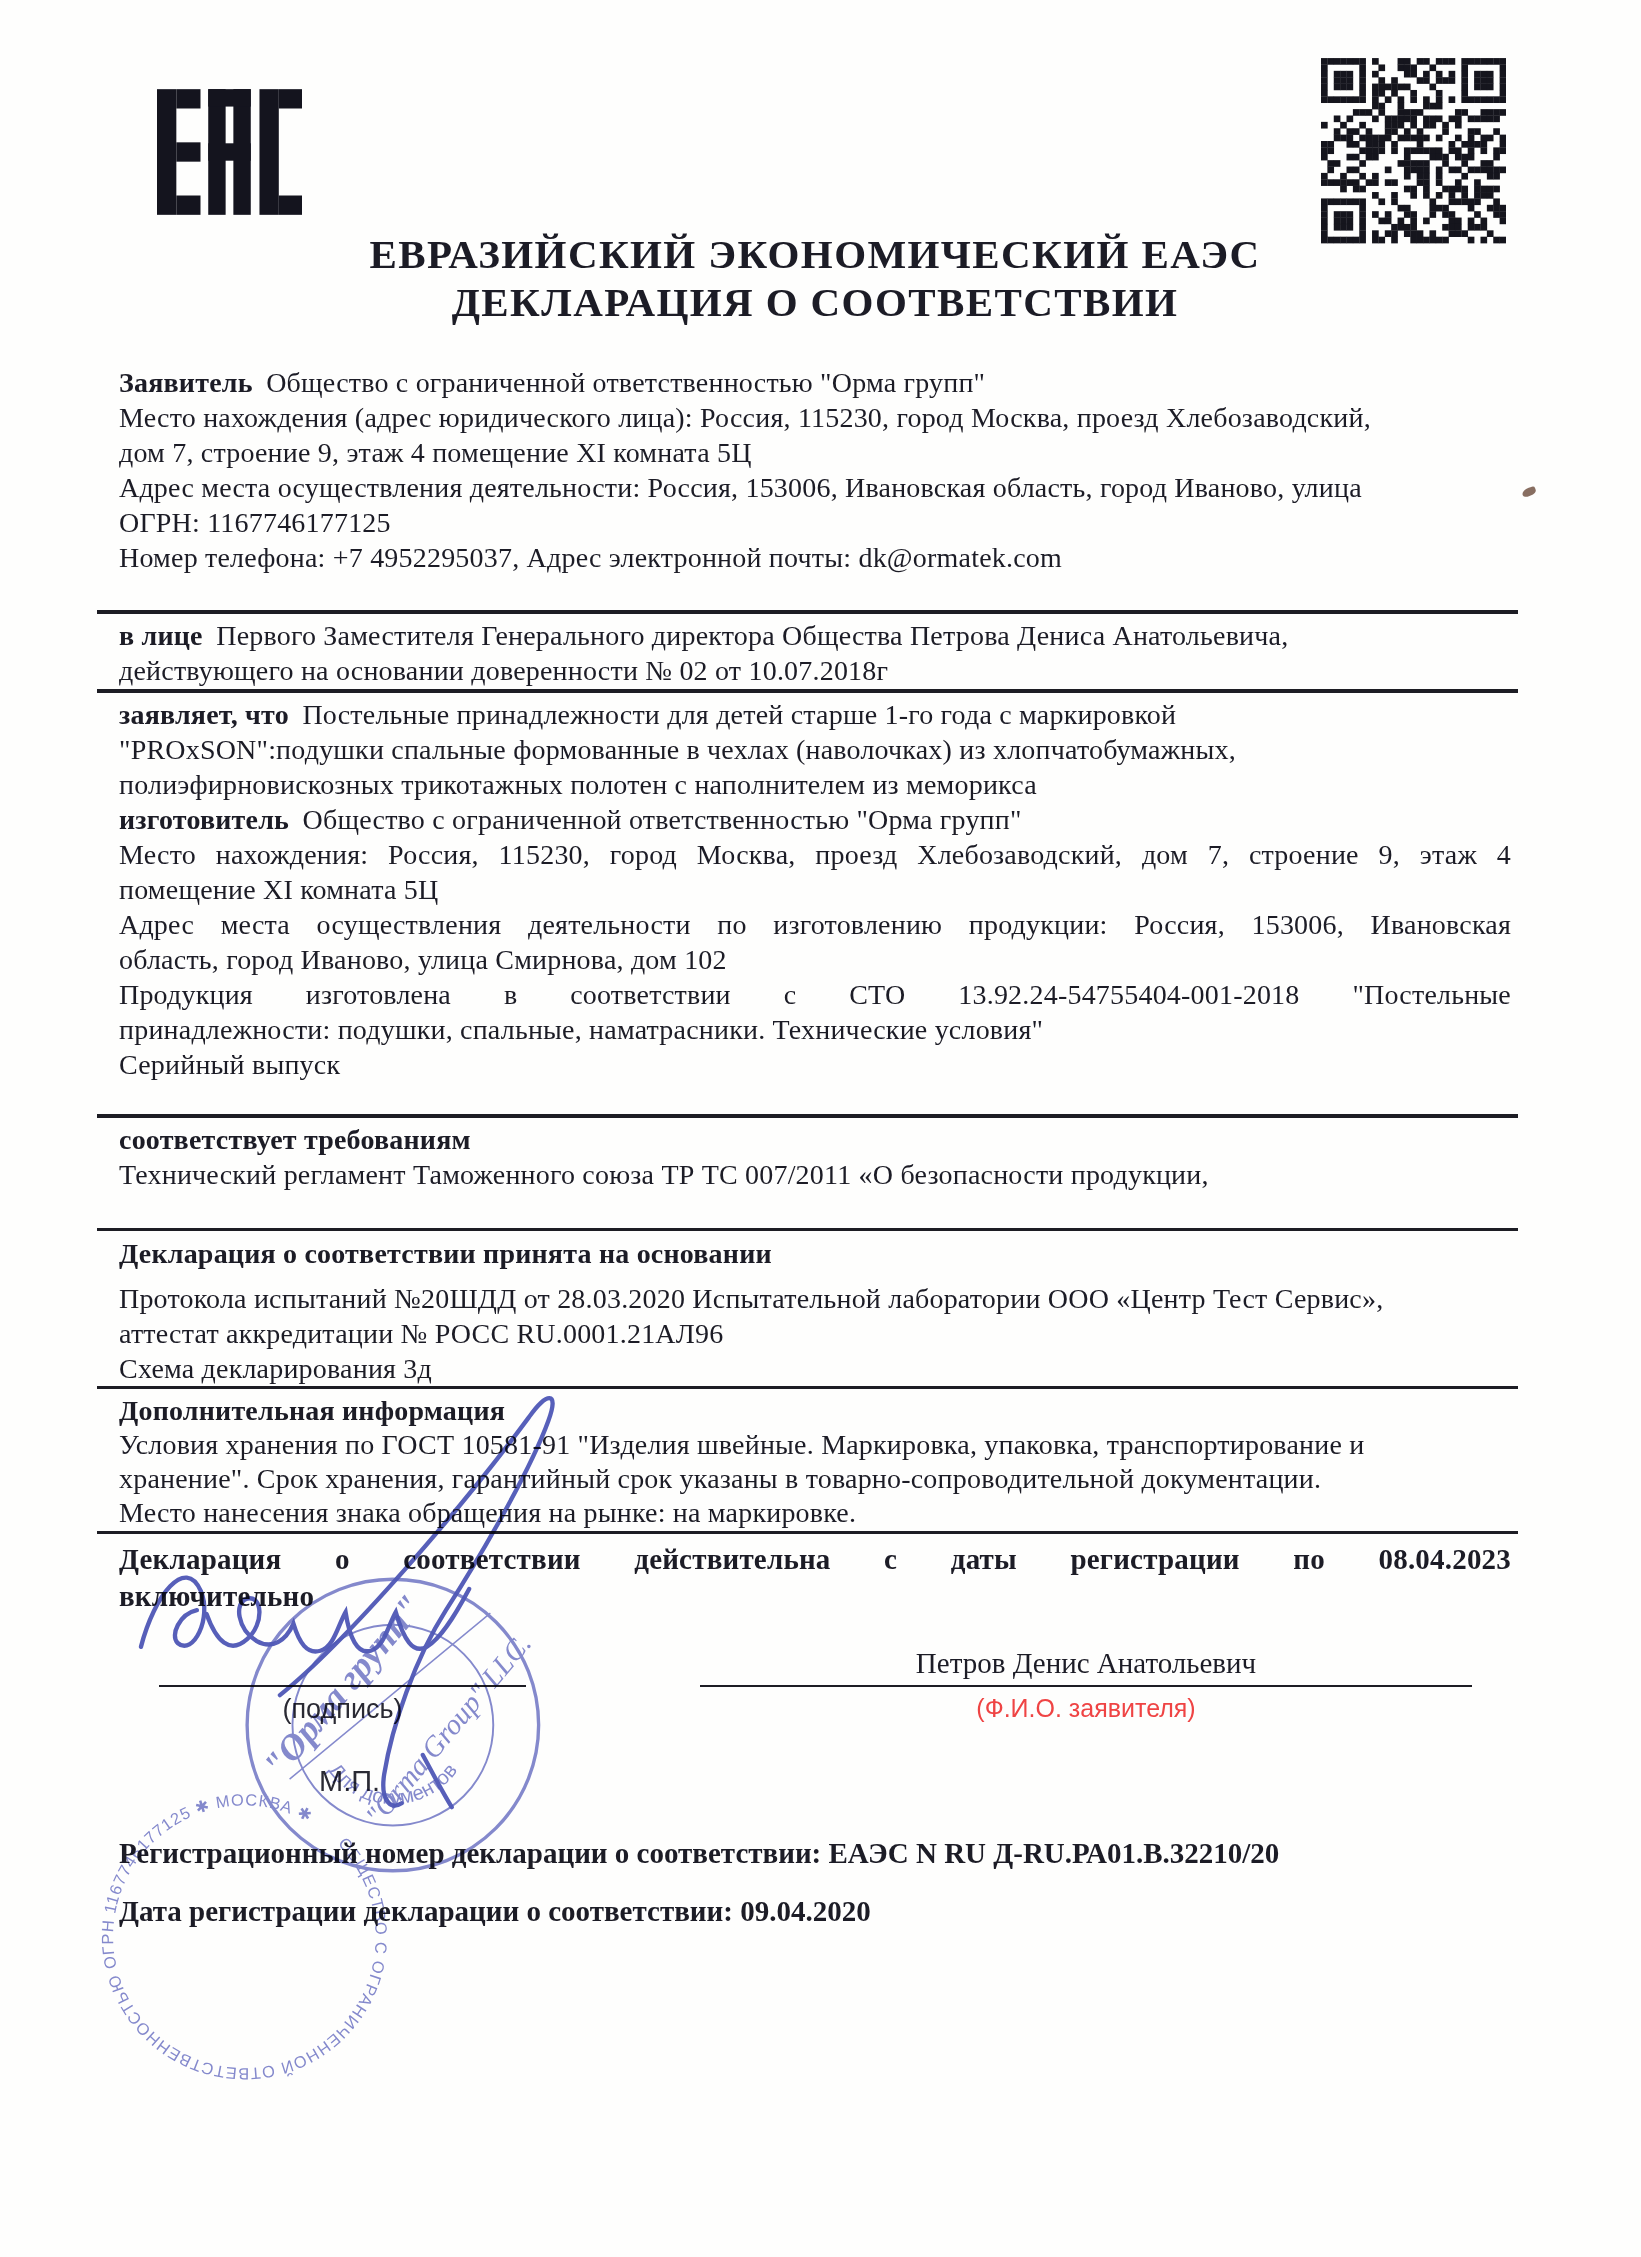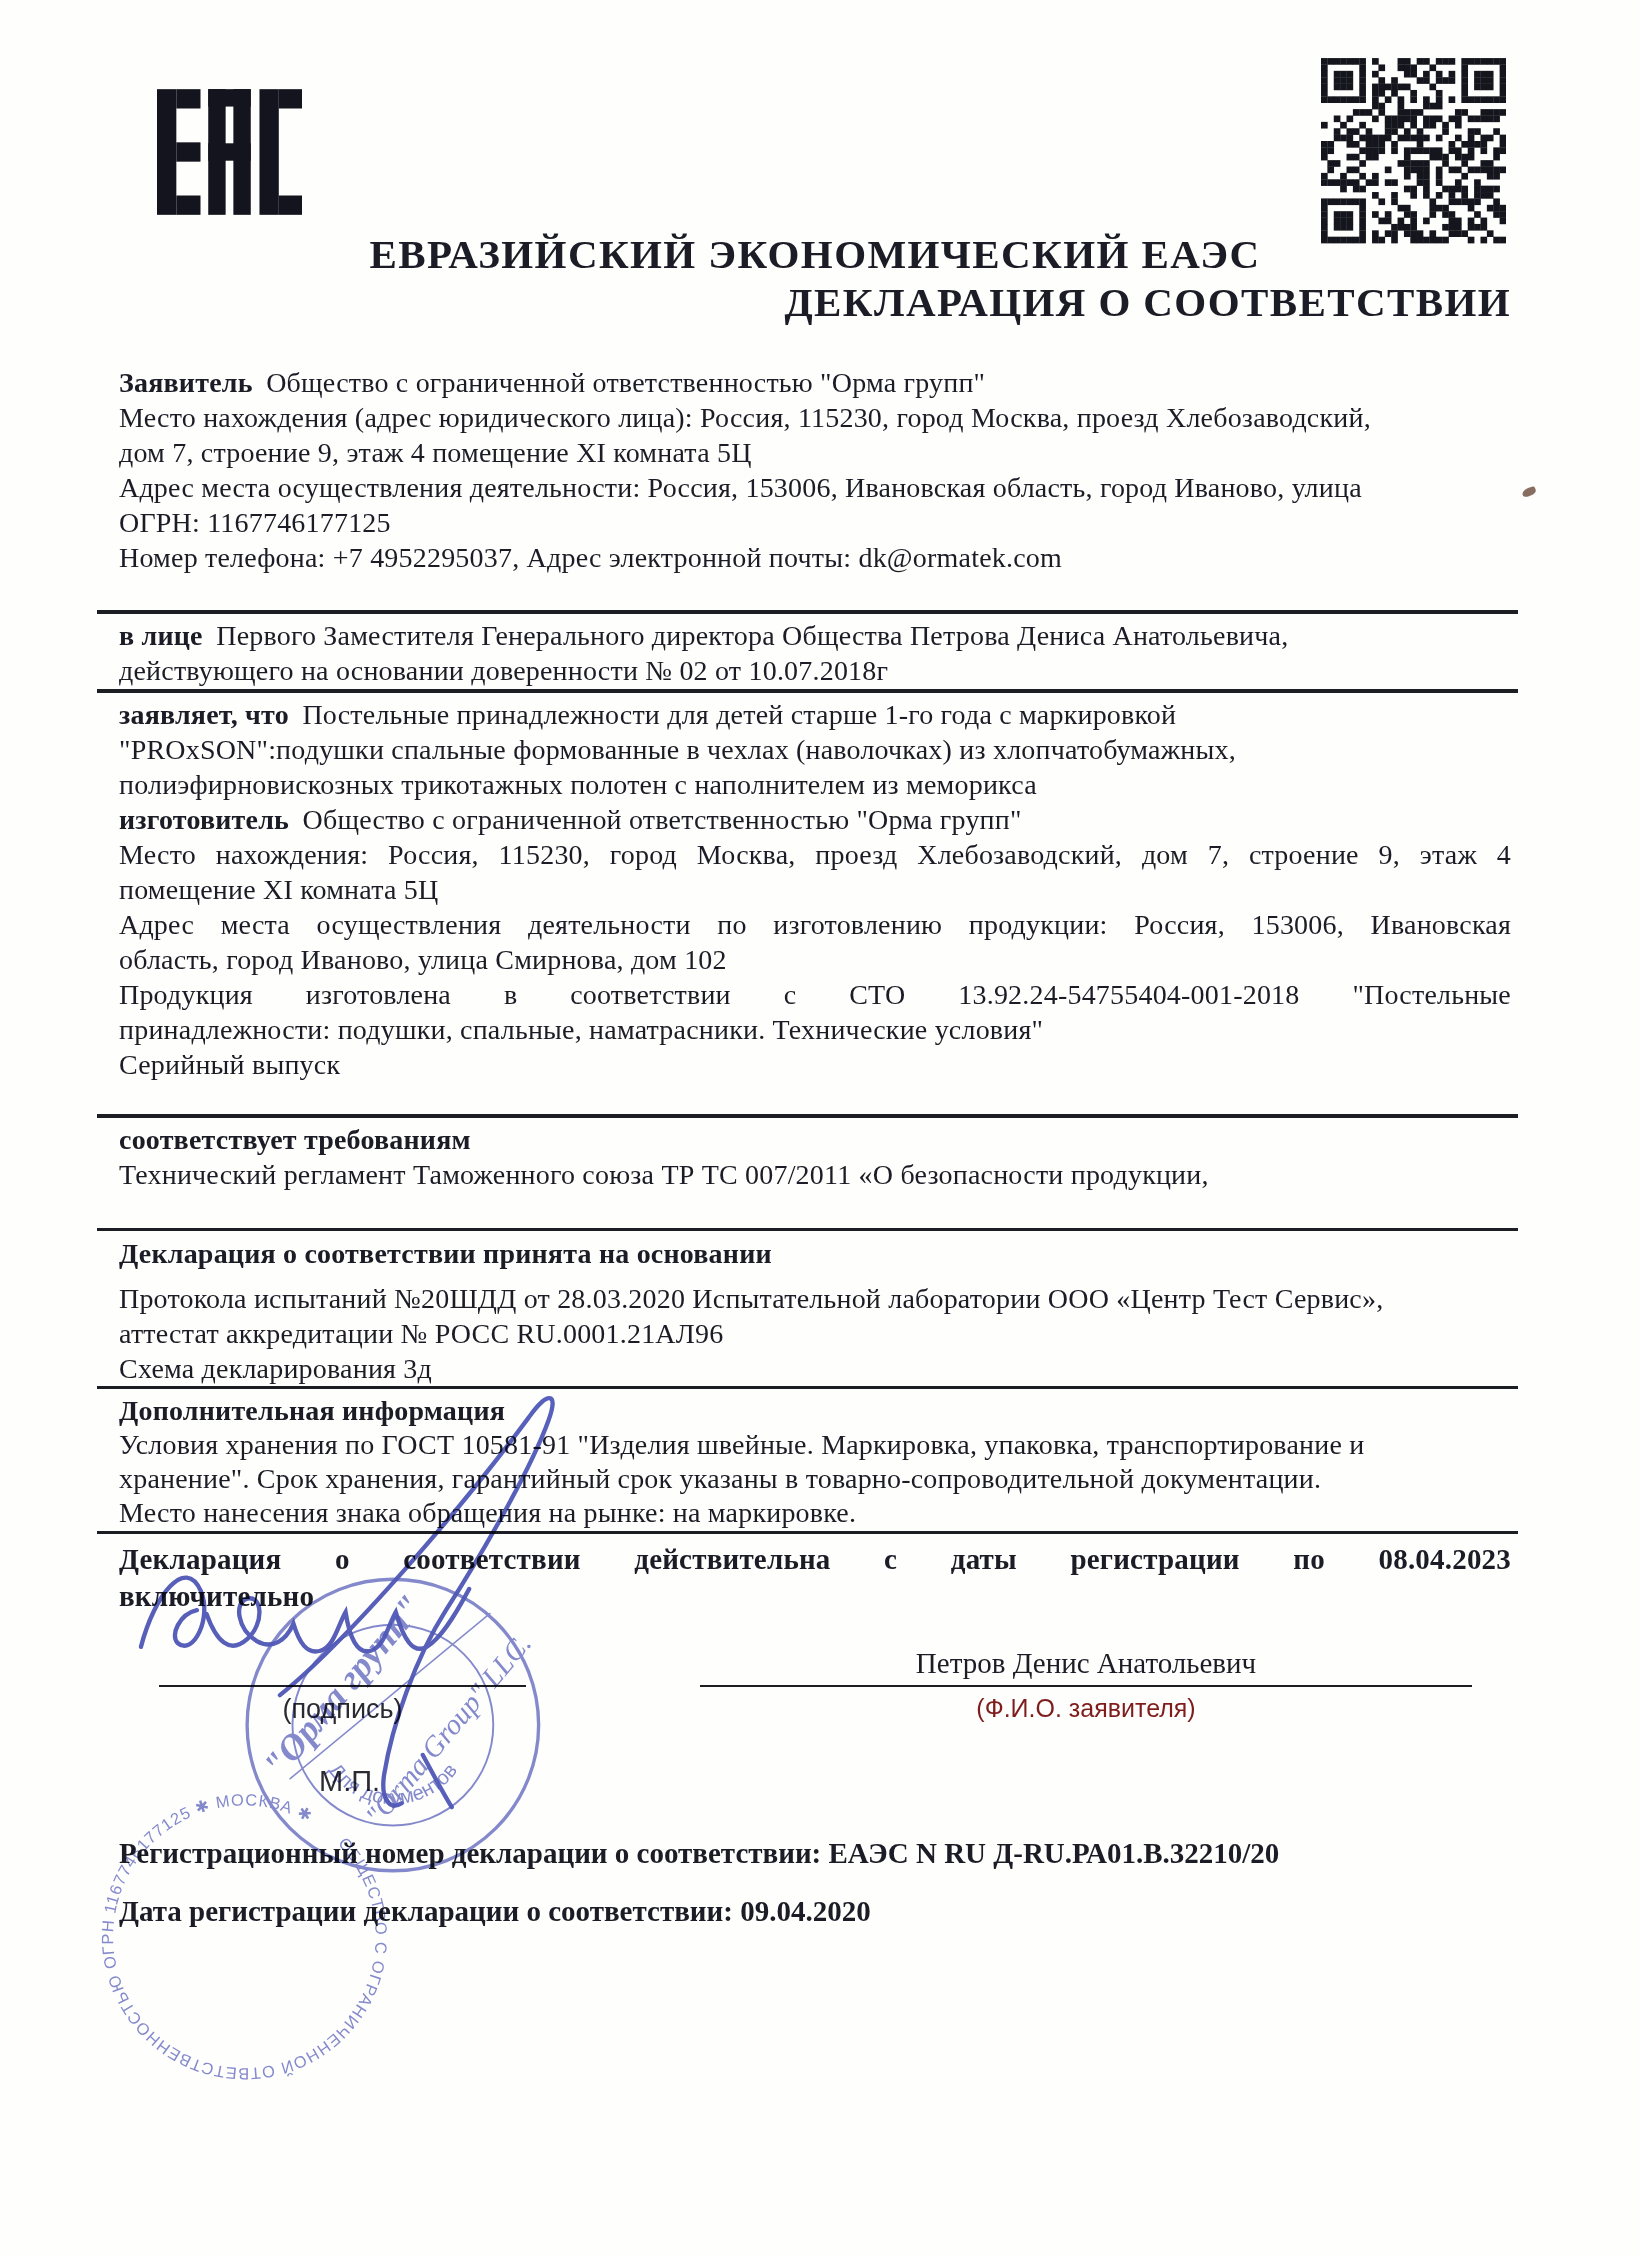--- a/index.html
+++ b/index.html
@@ -472,21 +472,21 @@
         <rect x="125.79" y="185.38" width="6.92" height="6.92"></rect>
         <rect x="152.28" y="185.38" width="6.92" height="6.92"></rect>
         <rect x="165.52" y="185.38" width="6.92" height="6.92"></rect>
         <rect x="178.76" y="185.38" width="6.92" height="6.92"></rect>
         <rect x="185.38" y="185.38" width="6.92" height="6.92"></rect>
       </g>
     </svg>
 </div>
 
 <div class="title" style="top:230px;">ЕВРАЗИЙСКИЙ ЭКОНОМИЧЕСКИЙ ЕАЭС</div>
-<div class="title" style="top:278px;text-align:right;">ДЕКЛАРАЦИЯ О СООТВЕТСТВИИ</div>
+<div class="title" style="top:278px;">ДЕКЛАРАЦИЯ О СООТВЕТСТВИИ</div>
 
 <div class="abs wrapcol" style="left:119px;top:365px;">
   <div class="ln"><span class="lead">Заявитель</span><span>Общество с ограниченной ответственностью "Орма групп"</span></div>
   <div class="ln">Место нахождения (адрес юридического лица): Россия, 115230, город Москва, проезд Хлебозаводский,</div>
   <div class="ln">дом 7, строение 9, этаж 4 помещение XI комната 5Ц</div>
   <div class="ln">Адрес места осуществления деятельности: Россия, 153006, Ивановская область, город Иваново, улица</div>
   <div class="ln">ОГРН: 1167746177125</div>
   <div class="ln">Номер телефона: +7 4952295037, Адрес электронной почты: dk@ormatek.com</div>
 </div>
 <div class="rule r4" style="top:610px;"></div>
@@ -536,21 +536,21 @@
 
 <div class="abs wrapcol" style="left:119px;top:1541px;">
   <div class="ln b jl" style="font-size:29px;line-height:37px;">Декларация о соответствии действительна с даты регистрации по 08.04.2023</div>
   <div class="ln b" style="font-size:29px;line-height:37px;">включительно</div>
 </div>
 
 <div class="sigline" style="left:159px;top:1685px;width:367px;"></div>
 <div class="sigline" style="left:700px;top:1685px;width:772px;"></div>
 <div class="abs center" style="left:700px;top:1647px;width:772px;font-size:29px;">Петров Денис Анатольевич</div>
 <div class="abs center sans" style="left:159px;top:1694px;width:367px;font-size:27px;color:#2a2a33;">(подпись)</div>
-<div class="abs center sans" style="left:700px;top:1694px;width:772px;font-size:25px;color:#7f1d1d;">(Ф.И.О. заявителя)</div>
+<div class="abs center sans" style="left:700px;top:1694px;width:772px;font-size:25px;color:#ef4444;">(Ф.И.О. заявителя)</div>
 <div class="abs sans" style="left:319px;top:1765px;font-size:29px;color:#2a2a33;">М.П.</div>
 
 <div class="abs boldline" style="left:119px;top:1837px;">Регистрационный номер декларации о соответствии: ЕАЭС N RU Д-RU.РА01.В.32210/20</div>
 <div class="abs boldline" style="left:119px;top:1895px;">Дата регистрации декларации о соответствии: 09.04.2020</div>
 
 <div class="speck"></div>
 
 <svg id="overlay" width="1641" height="2257" viewBox="0 0 1700 2338">
   <defs>
     <path id="ringPath" d="M 349.5,1910.3 A 136,136 0 1 1 349.4,1910.2"></path>

